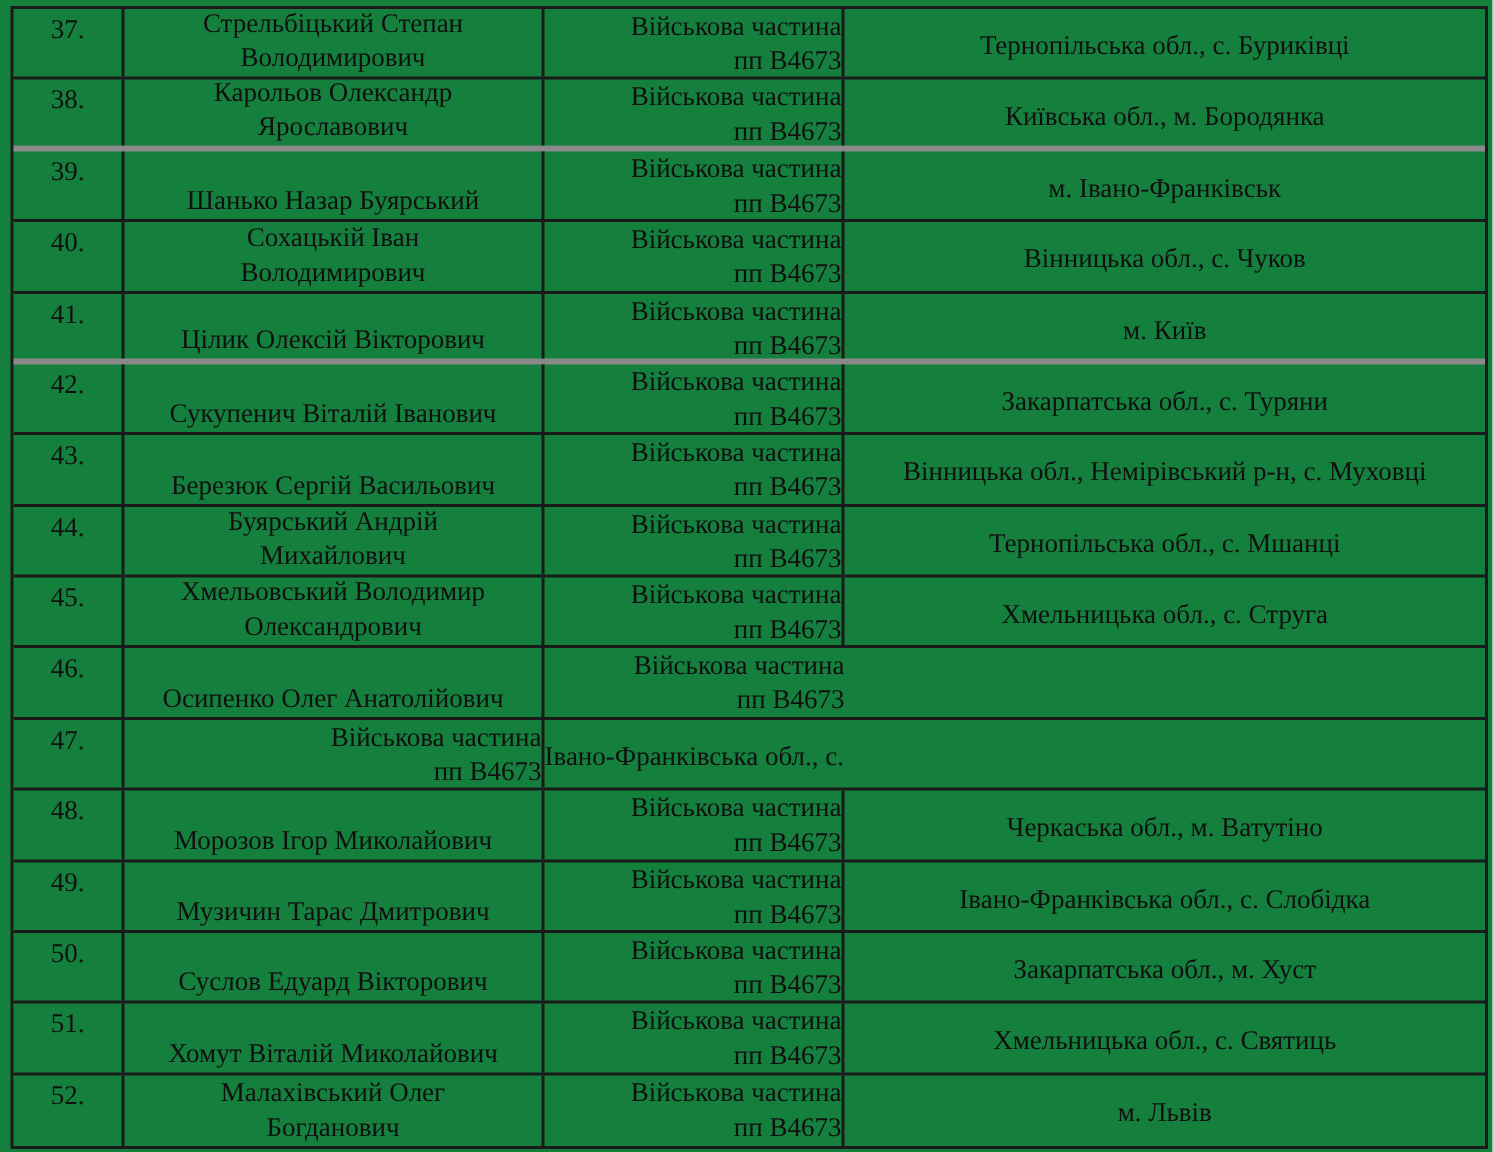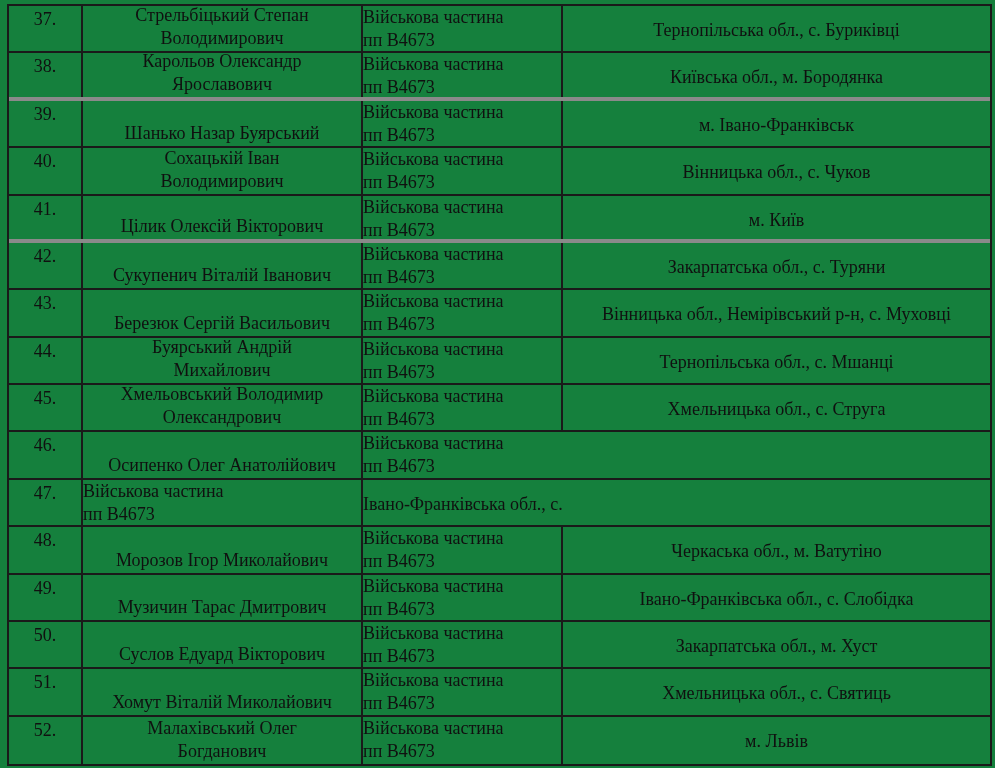--- a/index.html
+++ b/index.html
@@ -55,21 +55,21 @@
   .name {
     display: flex;
     flex-direction: column;
     justify-content: flex-end;
     text-align: center;
     line-height: 23px;
     padding: 0 5px 1px 5px;
     white-space: pre-line;
   }
   .unit {
-    text-align: left;
+    text-align: right;
     line-height: 23px;
     padding-top: 0px;
     white-space: pre-line;
   }
   .loc {
     text-align: center;
     padding-top: 13px;
     line-height: 22px;
     white-space: nowrap;
   }

